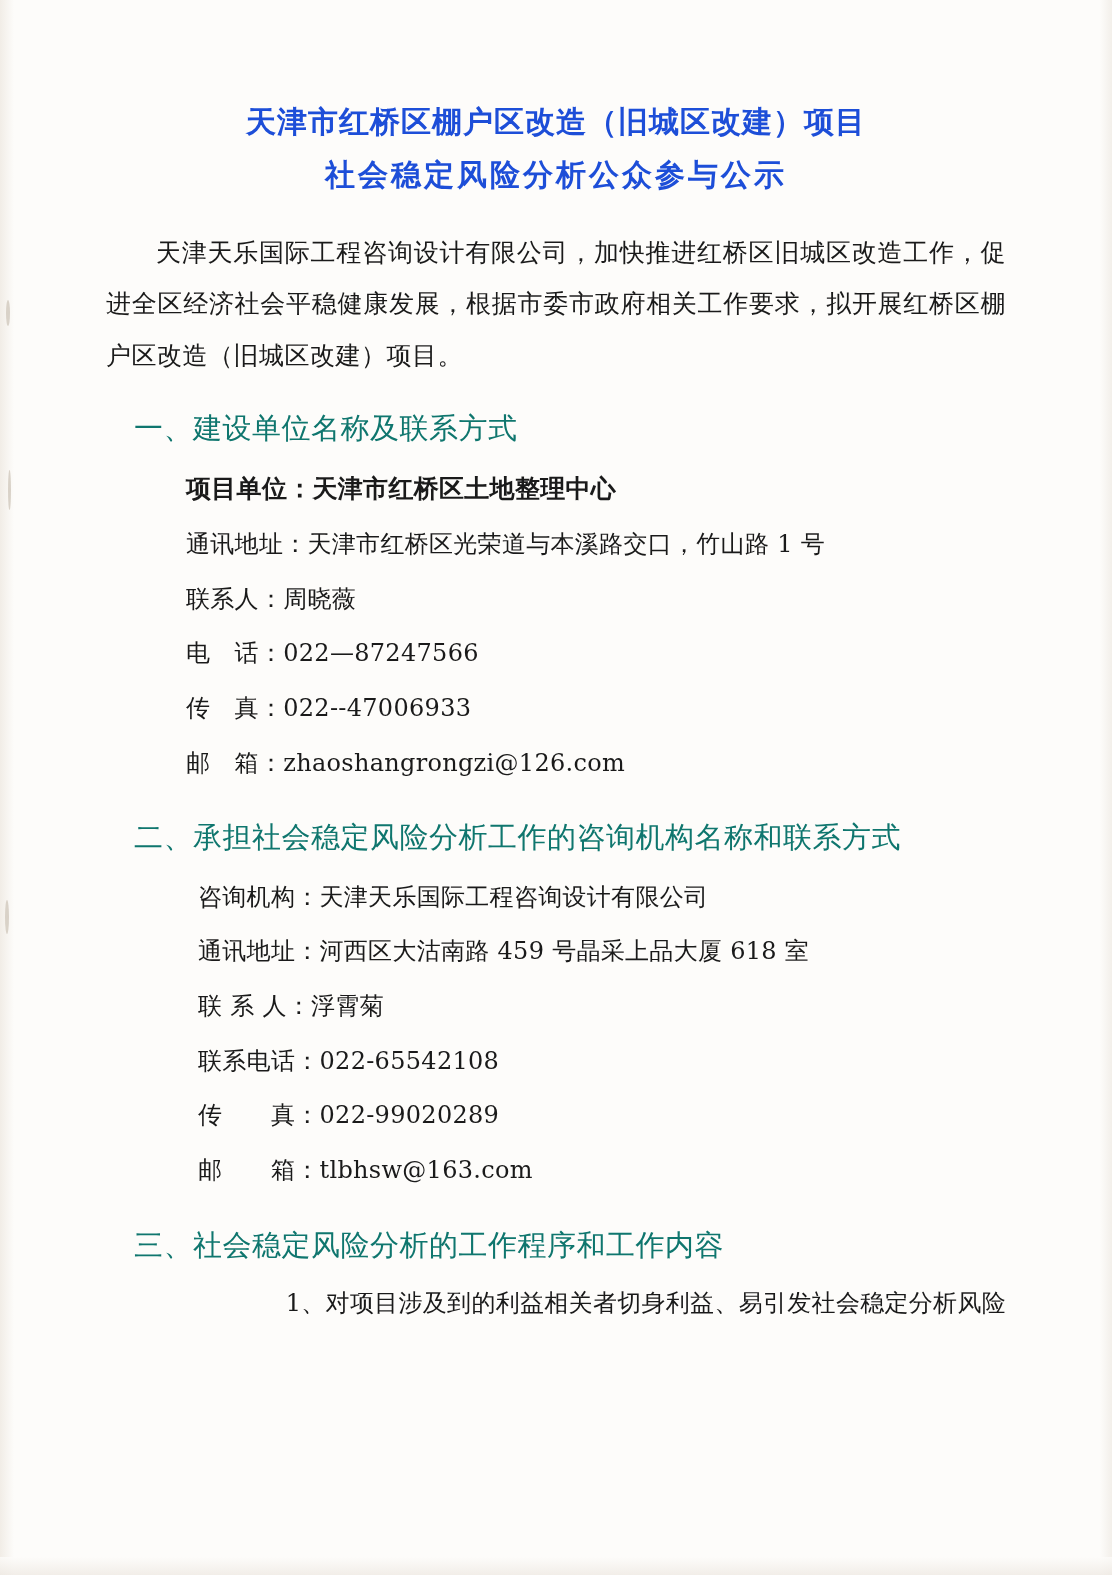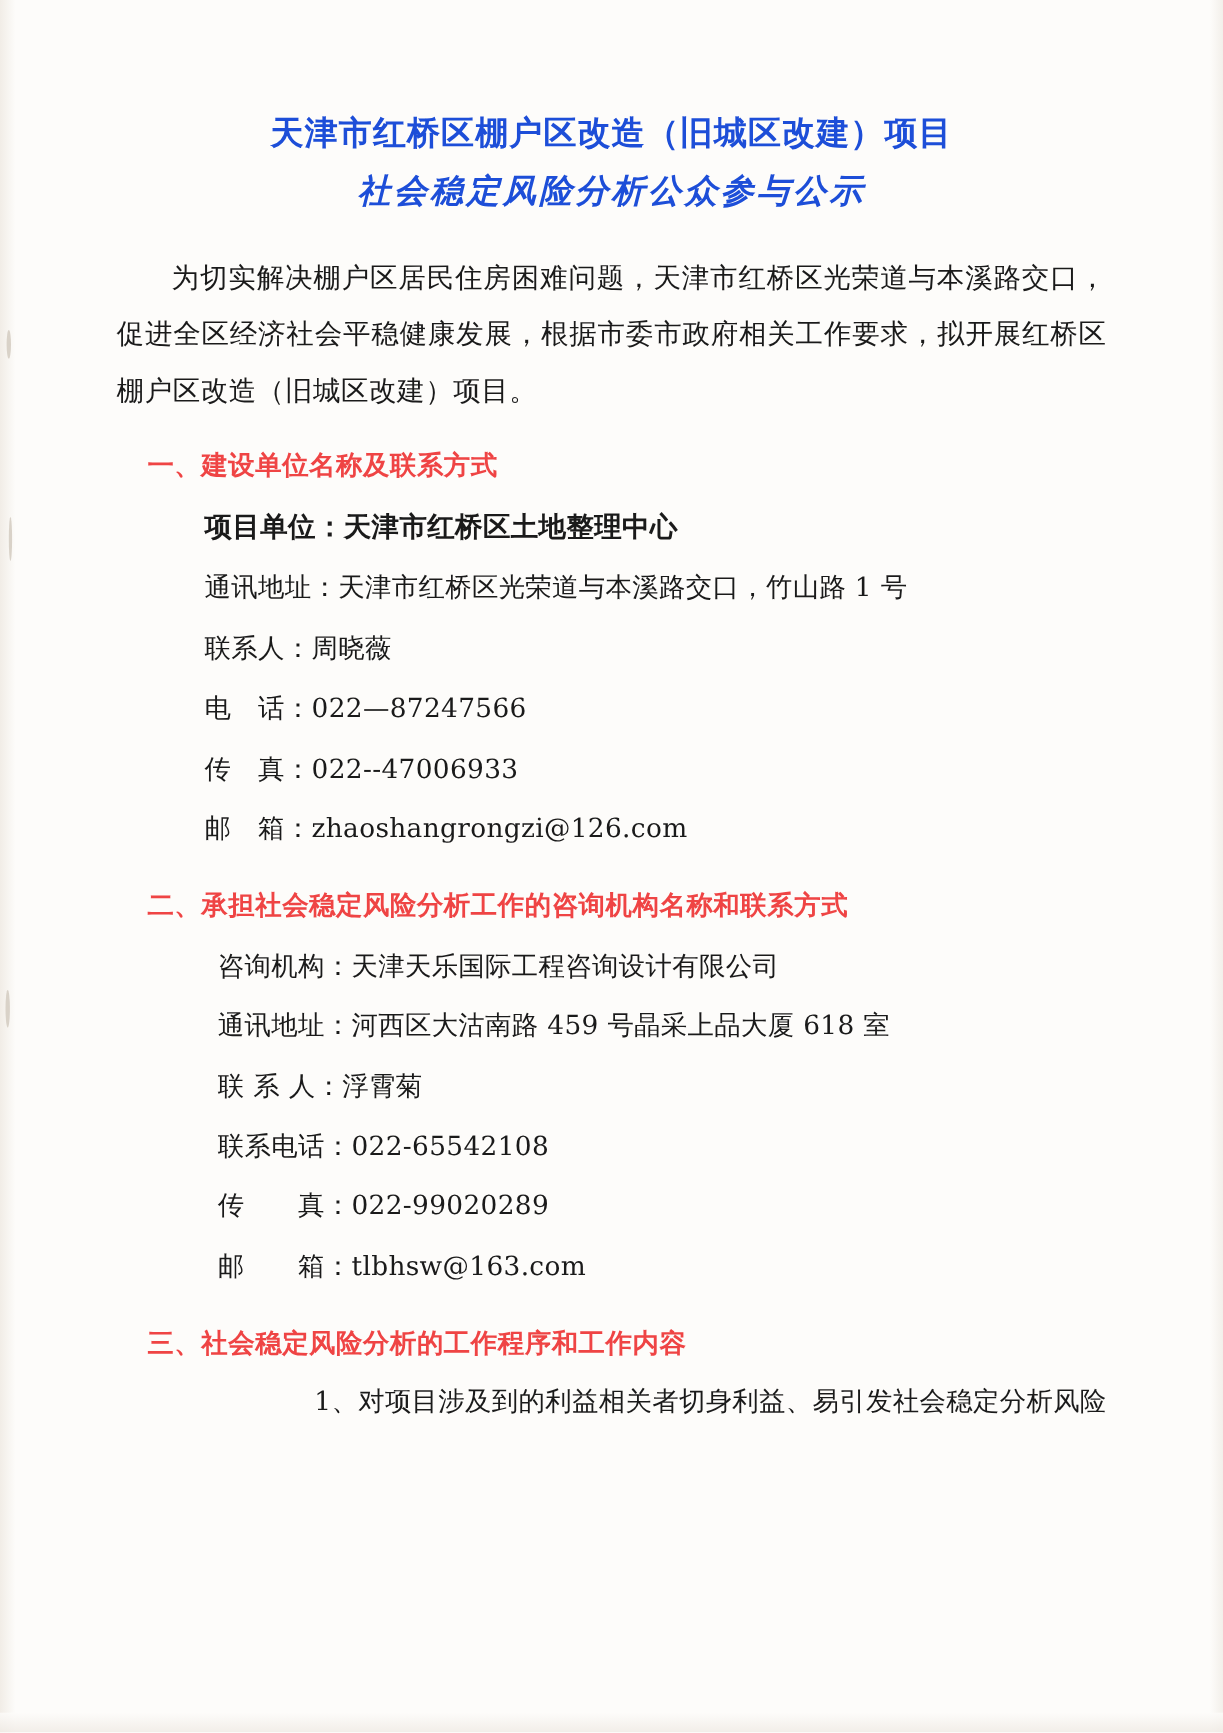--- a/index.html
+++ b/index.html
@@ -60,40 +60,39 @@
     font-size: 30px;
     line-height: 1.75;
     text-align: center;
     margin: 0;
     letter-spacing: 1px;
     color: #1d4ed8;
   }
   h1.doc-title .line2 {
     display: block;
     letter-spacing: 3px;
-    font-style: italic;
   }
   p.body-para {
     font-size: 25px;
     line-height: 2.05;
     margin: 26px 0 0 0;
     text-indent: 50px;
     text-align: justify;
     text-justify: inter-ideograph;
     letter-spacing: .5px;
   }
   h2.section-heading {
     font-family: "DejaVu Sans", "Liberation Sans", sans-serif;
-    font-weight: bold;
-    font-size: 24px;
+    font-weight: normal;
+    font-size: 29px;
     line-height: 1.9;
     margin: 20px 0 4px 0;
     padding-left: 28px;
     letter-spacing: .5px;
-    color: #ef4444;
+    color: #0f766e;
   }
   .field-list {
     margin: 0;
     padding: 0 0 0 80px;
     list-style: none;
   }
   .field-row {
     font-size: 24px;
     line-height: 2.28;
     white-space: nowrap;
@@ -140,21 +139,21 @@
   <div class="speck" style="left:8px; top:470px; width:3px; height:40px;"></div>
   <div class="speck" style="left:5px; top:900px; width:4px; height:34px;"></div>
 
   <div class="content">
 
     <h1 class="doc-title">
       <span>天津市红桥区棚户区改造（旧城区改建）项目</span>
       <span class="line2">社会稳定风险分析公众参与公示</span>
     </h1>
 
-    <p class="body-para">为切实解决棚户区居民住房困难问题，天津市红桥区光荣道与本溪路交口，促进全区经济社会平稳健康发展，根据市委市政府相关工作要求，拟开展红桥区棚户区改造（旧城区改建）项目。</p>
+    <p class="body-para">天津天乐国际工程咨询设计有限公司，加快推进红桥区旧城区改造工作，促进全区经济社会平稳健康发展，根据市委市政府相关工作要求，拟开展红桥区棚户区改造（旧城区改建）项目。</p>
 
     <h2 class="section-heading">一、建设单位名称及联系方式</h2>
     <ul class="field-list">
       <li class="field-row bold">
         <span class="field-label">项目单位：</span><span class="field-value">天津市红桥区土地整理中心</span>
       </li>
       <li class="field-row">
         <span class="field-label">通讯地址：</span><span class="field-value">天津市红桥区光荣道与本溪路交口，竹山路 1 号</span>
       </li>
       <li class="field-row">

